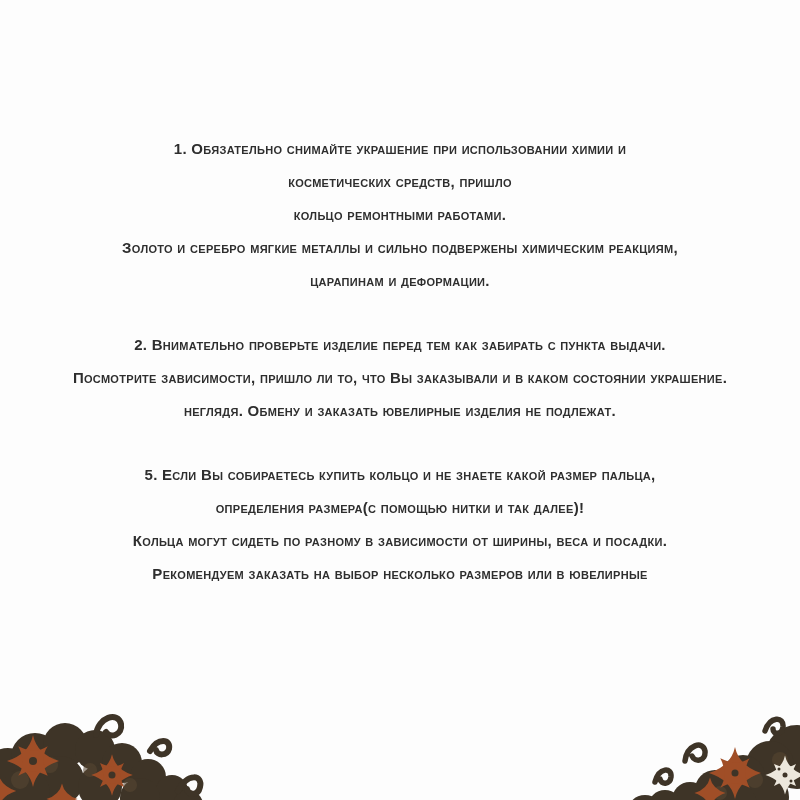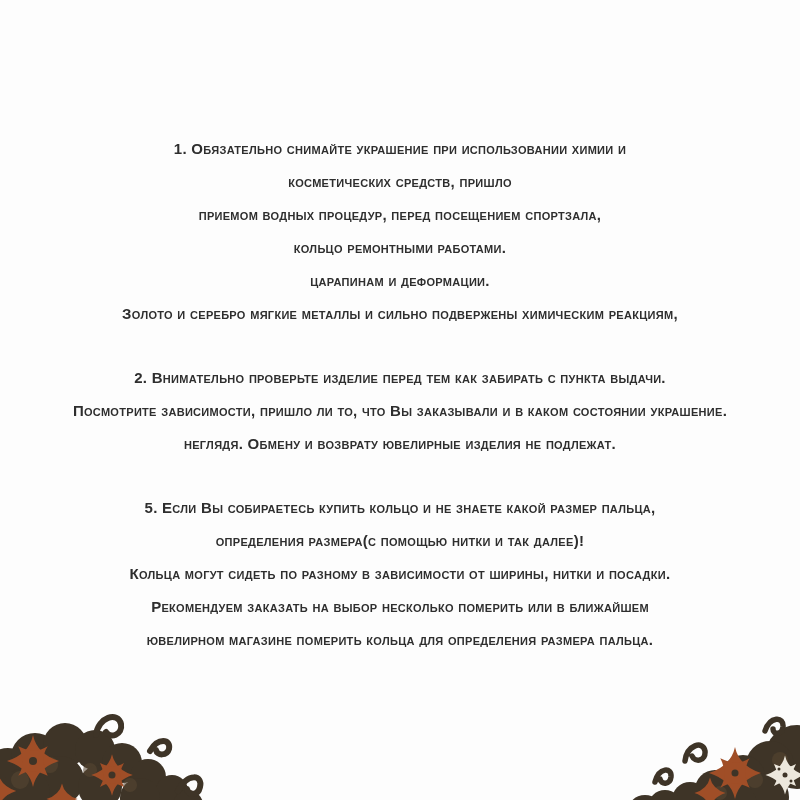--- a/index.html
+++ b/index.html
@@ -79,36 +79,34 @@
 </head>
 <body>
 
 <div class="page">
 
 
   <main class="content" id="paragraphs">
       <div class="para">
         <div class="line">1. Обязательно снимайте украшение при использовании химии  и</div>
         <div class="line">косметических средств, пришло</div>
-        <div class="line">приемом водных процедур, перед посещением спортзала,</div>
         <div class="line">кольцо ремонтными работами.</div>
+        <div class="line">Золото и серебро мягкие металлы и сильно подвержены химическим реакциям,</div>
         <div class="line">царапинам и деформации.</div>
-        <div class="line">Золото и серебро мягкие металлы и сильно подвержены химическим реакциям,</div>
       </div>
       <div class="para">
         <div class="line">2. Внимательно проверьте изделие перед тем как забирать с пункта выдачи.</div>
         <div class="line">Посмотрите зависимости, пришло ли то, что Вы заказывали и в каком состоянии украшение.</div>
-        <div class="line">неглядя. Обмену и возврату ювелирные изделия не подлежат.</div>
+        <div class="line">неглядя. Обмену и заказать ювелирные изделия не подлежат.</div>
       </div>
       <div class="para">
         <div class="line">5. Если Вы собираетесь купить кольцо  и не знаете какой размер пальца,</div>
         <div class="line">определения размера(с помощью нитки и так далее)!</div>
-        <div class="line">Кольца могут сидеть по разному в зависимости  от ширины, нитки и посадки.</div>
-        <div class="line">Рекомендуем заказать на выбор несколько померить или в ближайшем</div>
-        <div class="line">ювелирном магазине померить кольца для определения размера пальца.</div>
+        <div class="line">Кольца могут сидеть по разному в зависимости  от ширины, веса и посадки.</div>
+        <div class="line">Рекомендуем заказать на выбор несколько размеров или в ювелирные</div>
       </div>
     </main>
 
   <svg class="ornament-left" width="230" height="105" viewBox="0 0 230 105" aria-hidden="true">
     <defs>
       <path id="star4" d="M0,-26 Q4,-7 26,0 Q4,7 0,26 Q-4,7 -26,0 Q-4,-7 0,-26"></path>
     </defs>
     <g fill="#3e3427">
       <circle cx="8" cy="80" r="27"></circle>
       <circle cx="35" cy="62" r="24"></circle>

